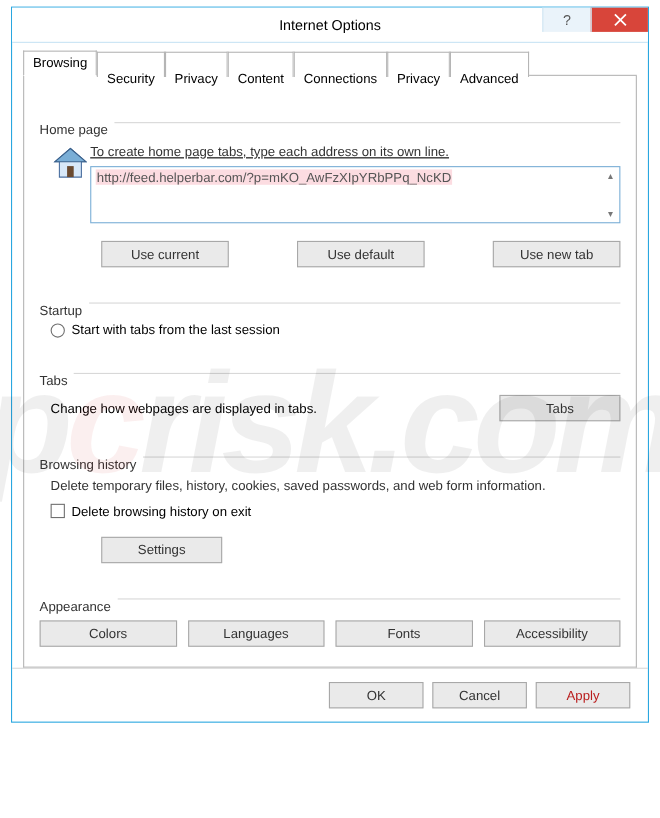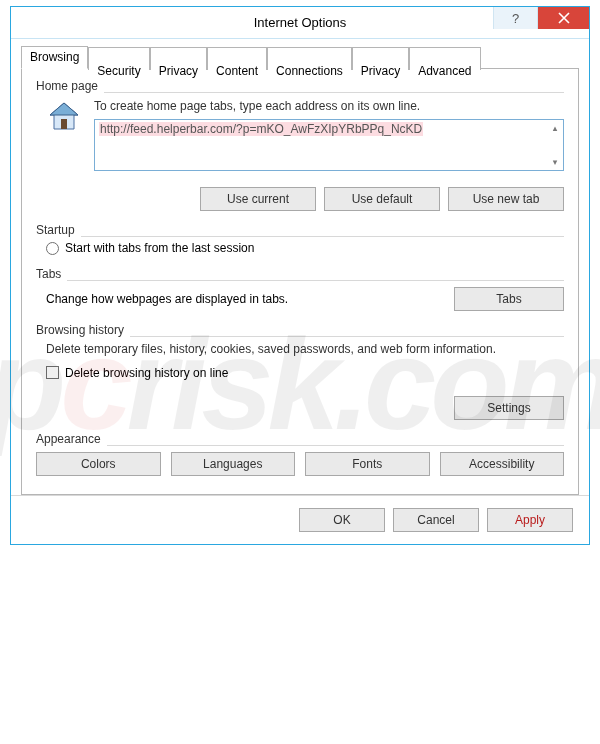--- a/index.html
+++ b/index.html
@@ -16,32 +16,32 @@
 .content { padding: 6px 10px 0; }
 
 .tabs { display: flex; height: 24px; border-bottom: 1px solid #b5b5b5; position: relative; }
 .tab { font-size: 12px; padding: 3px 8px 0; border: 1px solid #b5b5b5; border-bottom: none; background: #fff; margin-right: 0; position: relative; top: 1px; cursor: default; }
 .tab.active { background: #fff; z-index: 2; border-bottom: 1px solid #fff; }
 .tab:not(.active) { top: 2px; padding-top: 16px; }
 
 .panel { border: 1px solid #b5b5b5; border-top: none; padding: 10px 14px 14px; }
 
 .group { margin-bottom: 12px; }
-.group-label { font-size: 12px; color: #333; margin-bottom: 4px; display: flex; align-items: flex-end; }
+.group-label { font-size: 12px; color: #333; margin-bottom: 4px; display: flex; align-items: flex-start; margin-top: 32px; }
 .group-label .line { flex: 1; height: 1px; background: #d8d8d8; margin-left: 6px; }
 
-.home-row { display: flex; gap: 12px; margin: 6px 0 10px 10px; }
+.home-row { display: flex; gap: 0; margin: 6px 0 10px 10px; text-decoration: underline; }
 .home-icon { width: 36px; flex-shrink: 0; }
 .home-text { font-size: 12px; color: #333; margin-bottom: 6px; }
 .url-box { border: 1px solid #7aaed6; height: 52px; position: relative; padding: 2px 16px 2px 4px; }
 .url-hilite { background: #fcdce1; font-size: 12px; color: #555; padding: 0 1px; display: inline-block; white-space: nowrap; overflow: hidden; max-width: 100%; }
 .scroll-up, .scroll-down { position: absolute; right: 1px; width: 14px; height: 14px; font-size: 9px; color: #777; display: flex; align-items: center; justify-content: center; }
 .scroll-up { top: 1px; } .scroll-down { bottom: 1px; }
 
-.btn-row { display: flex; justify-content: flex-end; gap: 8px; margin-top: 16px; margin-left: 56px; }
+.btn-row { display: flex; justify-content: space-between; gap: 8px; margin-top: 16px; margin-left: 56px; }
 .btn { min-width: 110px; height: 24px; font-size: 12px; background: #eaeaea; border: 1px solid #a8a8a8; color: #333; cursor: default; text-align: center; padding: 0 10px; }
 .btn.wide { min-width: 116px; }
 .btn:disabled, .btn.disabled { color: #b91c1c; }
 
 .radio-row { display: flex; align-items: center; gap: 6px; font-size: 12px; margin: 4px 0 4px 10px; }
 .radio { width: 13px; height: 13px; border: 1px solid #707070; border-radius: 50%; display: inline-flex; align-items: center; justify-content: center; }
 .radio.checked::after { content: ""; width: 7px; height: 7px; background: #333; border-radius: 50%; }
 
 .tabs-row { display: flex; align-items: center; margin: 6px 0 0 10px; }
 .tabs-text { font-size: 12px; flex: 1; }
@@ -141,21 +141,21 @@
       </div>
 
       <div class="group">
         <div class="group-label">
             <span>Browsing history</span>
             <span class="line"></span>
           </div>
         <div class="desc">Delete temporary files, history, cookies, saved passwords, and web form information.</div>
         <div class="chk-row">
           <span class="chk"></span>
-          <span>Delete browsing history on line</span>
+          <span>Delete browsing history on exit</span>
         </div>
         <div class="btn-row">
           <button class="btn">Settings</button>
         </div>
       </div>
 
       <div class="group" style="margin-bottom:4px">
         <div class="group-label">
             <span>Appearance</span>
             <span class="line"></span>

